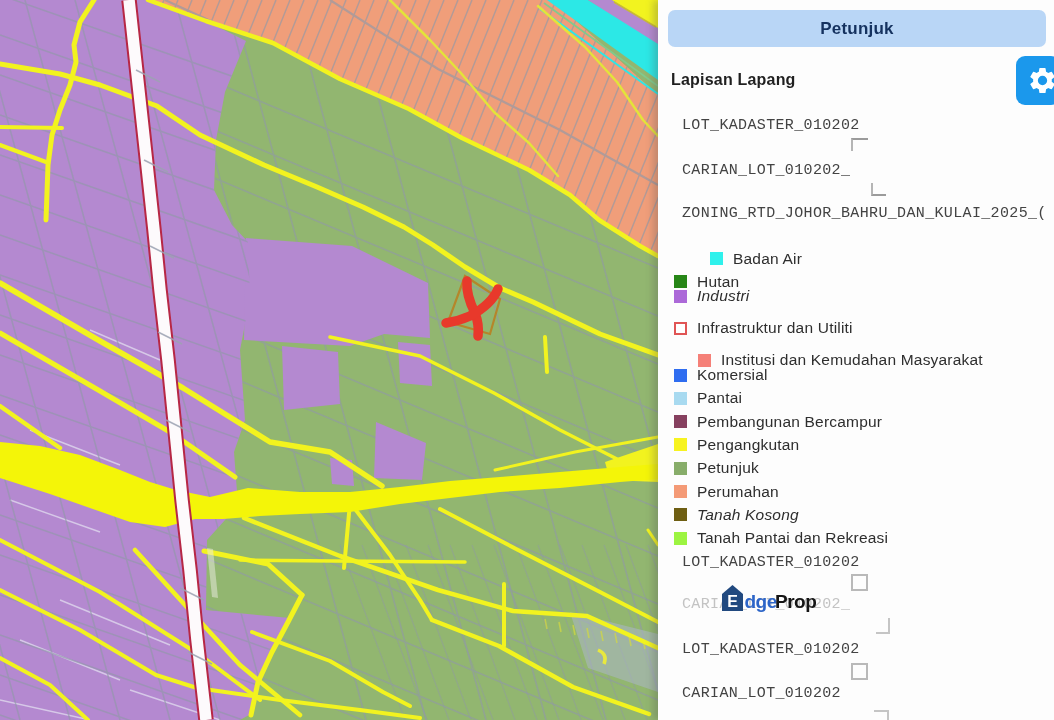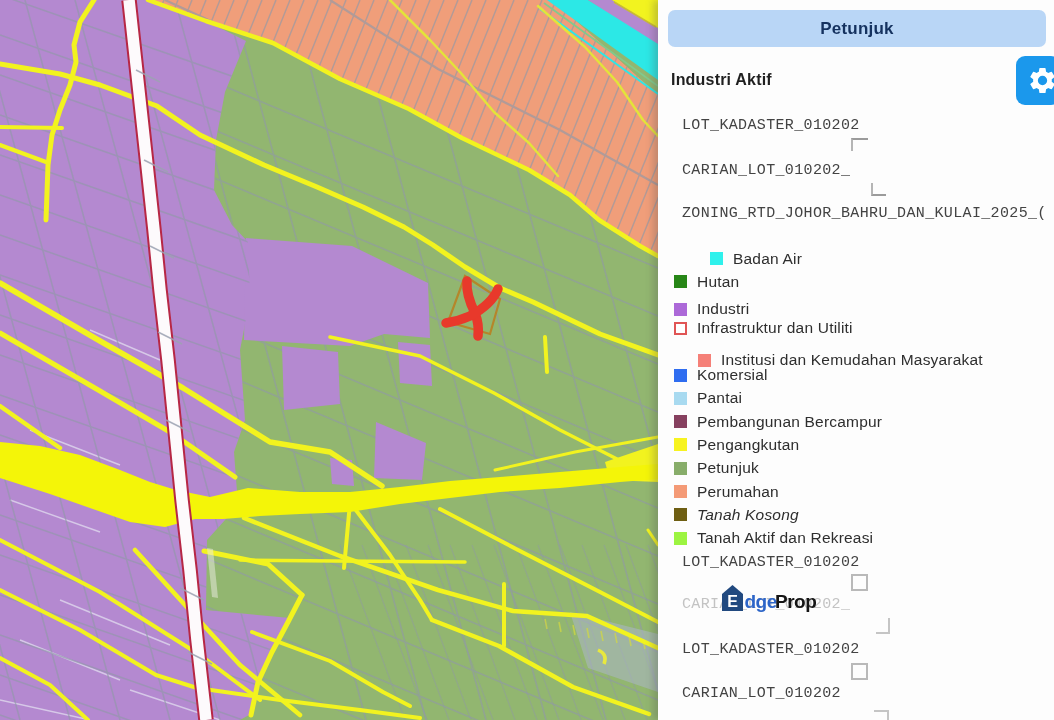--- a/index.html
+++ b/index.html
@@ -245,21 +245,21 @@
   <div class="panel">
 
     <div class="btn-petunjuk">Petunjuk</div>
 
     <div class="gear-btn">
         <svg width="31" height="31" viewBox="0 0 24 24">
           <path fill="#ffffff" d="M19.14 12.94a7 7 0 0 0 .05-.94 7 7 0 0 0-.05-.94l2.03-1.58a.5.5 0 0 0 .12-.64l-1.92-3.32a.5.5 0 0 0-.61-.22l-2.39.96a7.3 7.3 0 0 0-1.62-.94l-.36-2.54a.5.5 0 0 0-.5-.42h-3.84a.5.5 0 0 0-.5.42l-.36 2.54c-.59.24-1.13.56-1.62.94l-2.39-.96a.5.5 0 0 0-.61.22L2.65 8.84a.5.5 0 0 0 .12.64l2.03 1.58a7 7 0 0 0 0 1.88l-2.03 1.58a.5.5 0 0 0-.12.64l1.92 3.32c.13.23.4.32.61.22l2.39-.96c.49.38 1.03.7 1.62.94l.36 2.54c.04.24.25.42.5.42h3.84c.25 0 .46-.18.5-.42l.36-2.54a7.3 7.3 0 0 0 1.62-.94l2.39.96c.21.1.48.01.61-.22l1.92-3.32a.5.5 0 0 0-.12-.64l-2.03-1.58zM12 15.6A3.6 3.6 0 1 1 12 8.4a3.6 3.6 0 0 1 0 7.2z"></path>
         </svg>
       </div>
 
-    <div class="lapisan">Industri Aktif</div>
+    <div class="lapisan">Lapisan Lapang</div>
 
     <div class="layer" style="top:117px;">LOT_KADASTER_010202</div>
 
     <div style="position:absolute;left:193px;top:138px;width:15px;height:11px;border-top:2px solid #9b9b9b;border-left:2px solid #b5b5b5;"></div>
 
     <div class="layer" style="top:162px;">CARIAN_LOT_010202_</div>
 
     <div style="position:absolute;left:213px;top:183px;width:13px;height:11px;border-bottom:2px solid #9b9b9b;border-left:2px solid #b5b5b5;"></div>
 
     <div class="layer" style="top:205px;">ZONING_RTD_JOHOR_BAHRU_DAN_KULAI_2025_(</div>
@@ -267,21 +267,21 @@
     <div class="legend-row" style="top:248.5px;padding-left:36px;">
         <i class="chip" style="background:#2ff1ec;"></i>
         <span>Badan Air</span>
       </div>
 
     <div class="legend-row" style="top:271.8px;text-align:right;">
         <i class="chip" style="background:#278617;"></i>
         <span>Hutan</span>
       </div>
 
-    <div class="legend-row" style="top:299px;">
+    <div class="legend-row" style="top:286px;font-style:italic;">
         <i class="chip" style="background:#ac69d8;"></i>
         <span>Industri</span>
       </div>
 
     <div class="legend-row" style="top:318.4px;">
         <i class="chip" style="background:#ffffff;border:2px solid #e05555;width:9px;height:9px;"></i>
         <span>Infrastruktur dan Utiliti</span>
       </div>
 
     <div class="legend-row" style="top:350px;margin-left:24px;">
@@ -319,21 +319,21 @@
         <span>Perumahan</span>
       </div>
 
     <div class="legend-row" style="top:504.8px;font-style:italic;">
         <i class="chip" style="background:#6e5e12;"></i>
         <span>Tanah Kosong</span>
       </div>
 
     <div class="legend-row" style="top:528.1px;">
         <i class="chip" style="background:#9cf441;"></i>
-        <span>Tanah Aktif dan Rekreasi</span>
+        <span>Tanah Pantai dan Rekreasi</span>
       </div>
 
     <div class="layer" style="top:554px;">LOT_KADASTER_010202</div>
 
     <div style="position:absolute;left:193px;top:574px;width:13px;height:13px;border:2px solid #b9b9b9;"></div>
 
     <div class="layer" style="top:596px;color:#c3c3c3;">CARIAN_LOT_010202_</div>
 
     <div style="position:absolute;left:63px;top:583px;width:160px;height:32px;">
       <svg width="160" height="32" viewBox="0 0 160 32">

